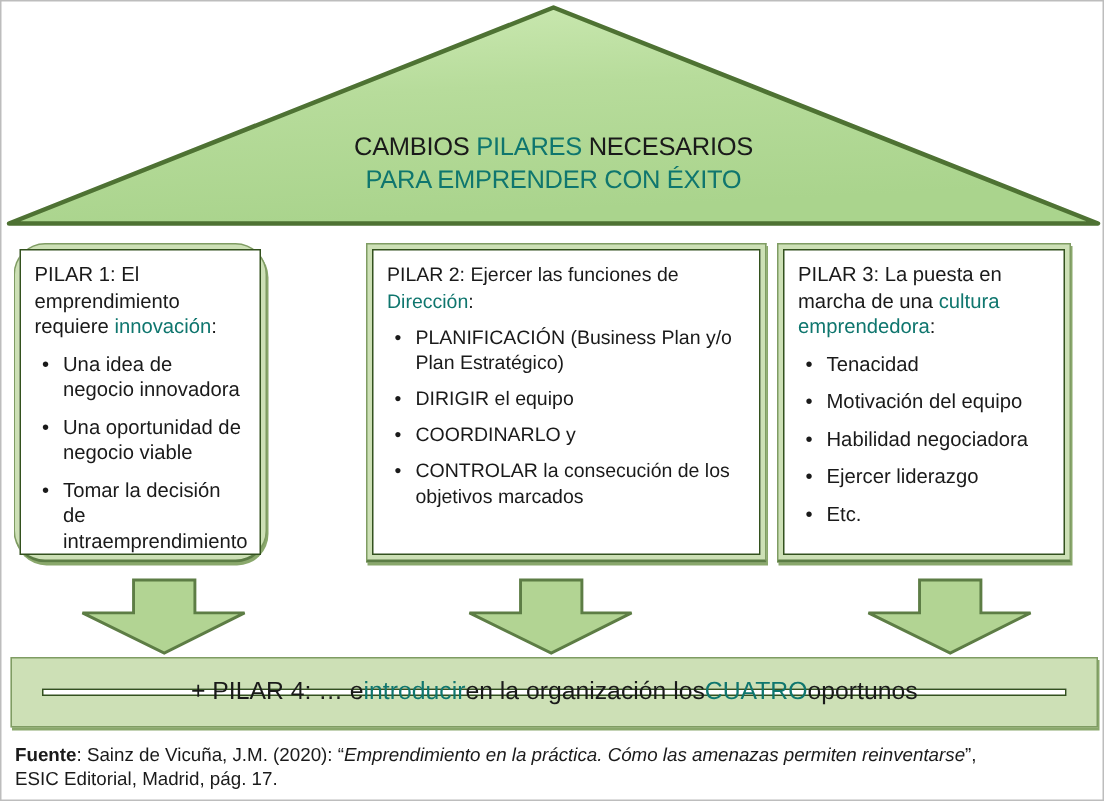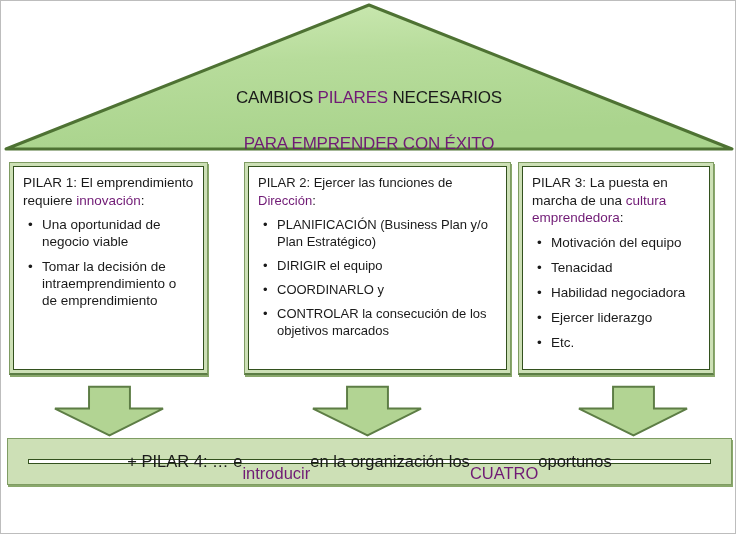--- a/index.html
+++ b/index.html
@@ -15,39 +15,39 @@
   }
 
   
   .roof-svg { position:absolute; top:0; left:0; }
   .roof-title {
     position:absolute; top:86px; left:68px; width:600px;
     text-align:center;
     font-size:17px; line-height:22px; letter-spacing:-0.2px;
     color:#1a1a1a;
   }
-  .red { color:#701a75;margin-top:24px; }
+  .red { color:#0f766e; }
 
   
   .pbox {
     position:absolute; top:161px; height:213px;
     background:#cde0b6;
     border:1px solid #7f9c63;
     border-bottom:2px solid #5c7d45;
     padding:3px;
     box-shadow:1px 2px 0 #8aa86c;
   }
   .pbox-inner {
     background:#ffffff;
     border:1px solid #33511e;
     width:100%; height:100%;
     padding:7px 9px 4px 9px;
     overflow:hidden;
   }
-  .pbox1 { left:8px;  width:199px; }
+  .pbox1 { left:8px;  width:169px;border-radius:21px; }
   .pbox2 { left:243px; width:267px; }
   .pbox3 { left:517px; width:196px; }
 
   .box-heading {
     font-size:13.5px; line-height:17.5px; color:#1a1a1a;
     margin-bottom:7px;
   }
   .bullets { list-style:none; }
   .bullets li {
     position:relative;
@@ -111,20 +111,21 @@
 
   <div class="roof-title">
     <div><span>CAMBIOS </span><span class="red">PILARES</span><span> NECESARIOS</span></div>
     <div class="red">PARA EMPRENDER CON ÉXITO</div>
   </div>
 
   <div class="pbox pbox1">
     <div class="pbox-inner">
       <p class="box-heading"><span>PILAR 1: El emprendimiento requiere </span><span class="red">innovación</span><span>:</span></p>
       <ul class="bullets">
+        <li>Una idea de negocio innovadora</li>
         <li>Una oportunidad de negocio viable</li>
         <li>Tomar la decisión de intraemprendimiento o de emprendimiento</li>
       </ul>
     </div>
   </div>
 
   <div class="pbox pbox2">
     <div class="pbox-inner">
       <p class="box-heading"><span>PILAR 2: Ejercer las funciones de </span><span class="red">Dirección</span><span>:</span></p>
       <ul class="bullets">
@@ -133,22 +134,22 @@
         <li>COORDINARLO y</li>
         <li>CONTROLAR la consecución de los objetivos marcados</li>
       </ul>
     </div>
   </div>
 
   <div class="pbox pbox3">
     <div class="pbox-inner">
       <p class="box-heading"><span>PILAR 3: La puesta en marcha de una </span><span class="red">cultura emprendedora</span><span>:</span></p>
       <ul class="bullets">
+        <li>Tenacidad</li>
         <li>Motivación del equipo</li>
-        <li>Tenacidad</li>
         <li>Habilidad negociadora</li>
         <li>Ejercer liderazgo</li>
         <li>Etc.</li>
       </ul>
     </div>
   </div>
 
   <svg class="arrow arrow-1" viewBox="0 0 115 53">
     <polygon points="37,1.5 79,1.5 79,24 113,24 58,51.5 2,24 37,24" fill="#b2d493" stroke="#5d7d45" stroke-width="2"></polygon>
   </svg>
@@ -162,14 +163,15 @@
   <div class="p4box">
     <div class="p4-inner">
       <span>+ PILAR 4: … e </span>
         <span class="red">introducir</span>
         <span> en la organización los </span>
         <span class="red">CUATRO</span>
         <span> oportunos</span>
     </div>
   </div>
 
+  <p class="source"><span class="bold">Fuente</span><span>: Sainz de Vicuña, J.M. (2020): “</span><span class="italic">Emprendimiento en la práctica. Cómo las amenazas permiten reinventarse</span><span>”,</span><br><span>ESIC Editorial, Madrid, pág. 17.</span></p>
 
 </div>
 
 </body></html>

